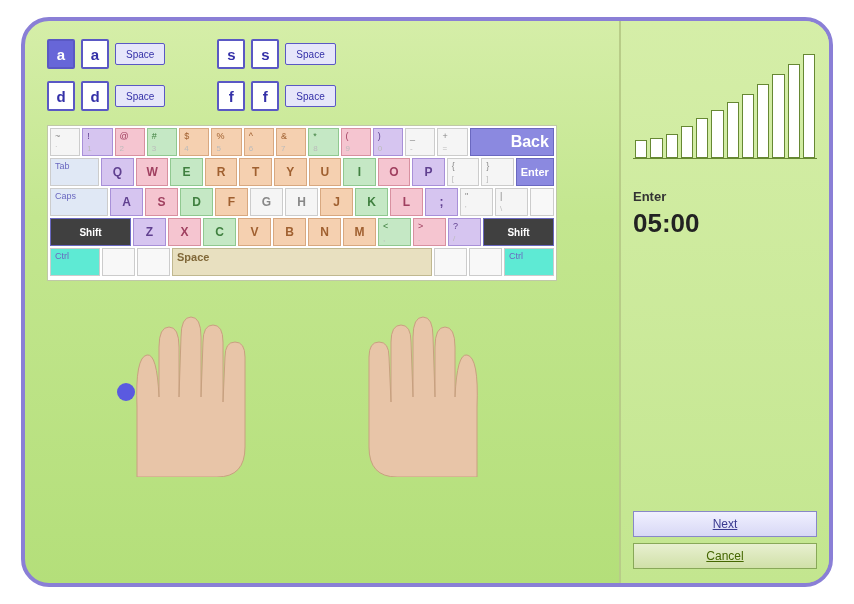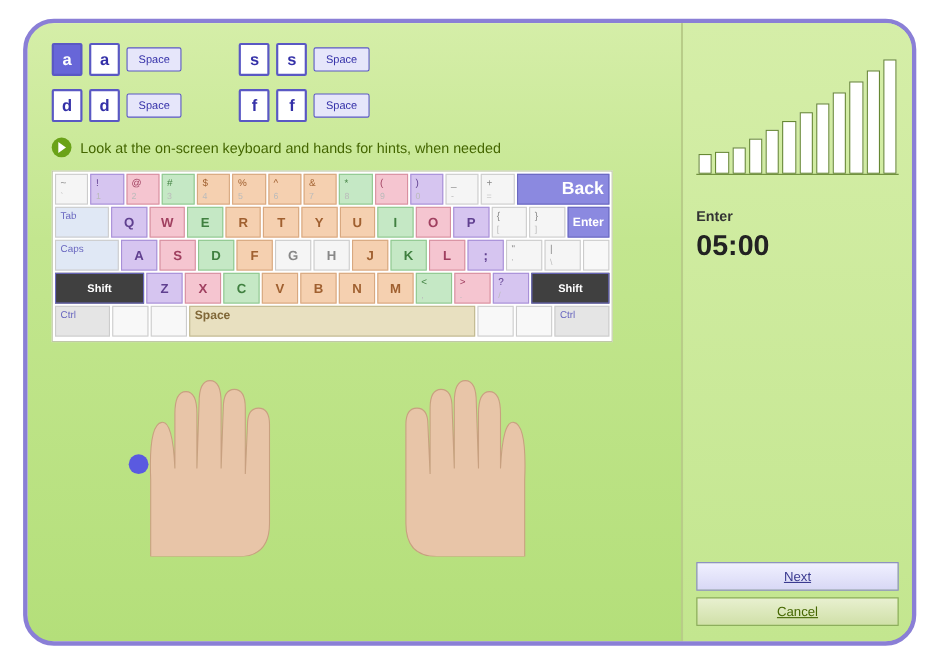--- a/index.html
+++ b/index.html
@@ -25,21 +25,21 @@
 .krow { display:flex; gap:2px; margin-bottom:2px; }
 .kkey { height:28px; background:#f5f5f5; border:1px solid #ccc; font-size:9px; color:#888; display:flex; align-items:flex-start; justify-content:flex-start; padding:2px 4px; position:relative; }
 .kkey .sub { position:absolute; bottom:2px; left:4px; font-size:8px; color:#bbb; }
 .kkey.num { width:33px; }
 .kkey.letter { width:33px; font-size:12px; align-items:center; justify-content:center; font-weight:bold; }
 .kkey.back { flex:1; background:#8b89e0; color:#fff; border-color:#6a68c0; font-weight:bold; font-size:16px; align-items:center; justify-content:center;padding-left:40px; }
 .kkey.tab { width:50px; background:#e0e8f5; color:#6a68c0; }
 .kkey.enter { flex:1; background:#8b89e0; color:#fff; border-color:#6a68c0; font-weight:bold; font-size:11px; align-items:center; justify-content:center; }
 .kkey.caps { width:58px; background:#e0e8f5; color:#6a68c0; }
 .kkey.shift { width:81px; background:#404040; color:#fff; border-color:#6a68c0; font-weight:bold; font-size:10px; align-items:center; justify-content:center; }
-.kkey.ctrl { width:50px; background:#e5e5e5; color:#6a68c0; }
+.kkey.ctrl { width:50px; background:#5eead4; color:#6a68c0; }
 .kkey.space { flex:1; background:#e8e0c0; border-color:#c0b890; color:#806838; font-size:11px; font-weight:bold; }
 .kkey.blank { background:#f8f8f8; }
 
 
 .hk-a { background:#d6c5f0 !important; border-color:#a890d8 !important; color:#604090 !important; }
 .hk-s { background:#f5c5d0 !important; border-color:#d890a0 !important; color:#a04060 !important; }
 .hk-d { background:#c5e8c5 !important; border-color:#90c890 !important; color:#408040 !important; }
 .hk-f { background:#f5d0b0 !important; border-color:#d8a880 !important; color:#a06030 !important; }
 .hk-j { background:#f5d0b0 !important; border-color:#d8a880 !important; color:#a06030 !important; }
 .hk-k { background:#c5e8c5 !important; border-color:#90c890 !important; color:#408040 !important; }
@@ -91,24 +91,20 @@
         <div class="seq-key">d</div>
         <div class="seq-key">d</div>
         <div class="seq-space">Space</div>
         <div class="seq-gap"></div>
         <div class="seq-key">f</div>
         <div class="seq-key">f</div>
         <div class="seq-space">Space</div>
       </div>
     </div>
 
-    <div class="section-head">
-      <span class="play-icon"></span>
-      <span>Look at the on-screen keyboard and hands for hints, when needed</span>
-    </div>
 
     <div class="keyboard">
       <div class="krow">
         <div class="kkey num">~<span class="sub">`</span></div>
         <div class="kkey num hk-a">!<span class="sub">1</span></div>
         <div class="kkey num hk-s">@<span class="sub">2</span></div>
         <div class="kkey num hk-d">#<span class="sub">3</span></div>
         <div class="kkey num hk-f">$<span class="sub">4</span></div>
         <div class="kkey num hk-f">%<span class="sub">5</span></div>
         <div class="kkey num hk-j">^<span class="sub">6</span></div>

